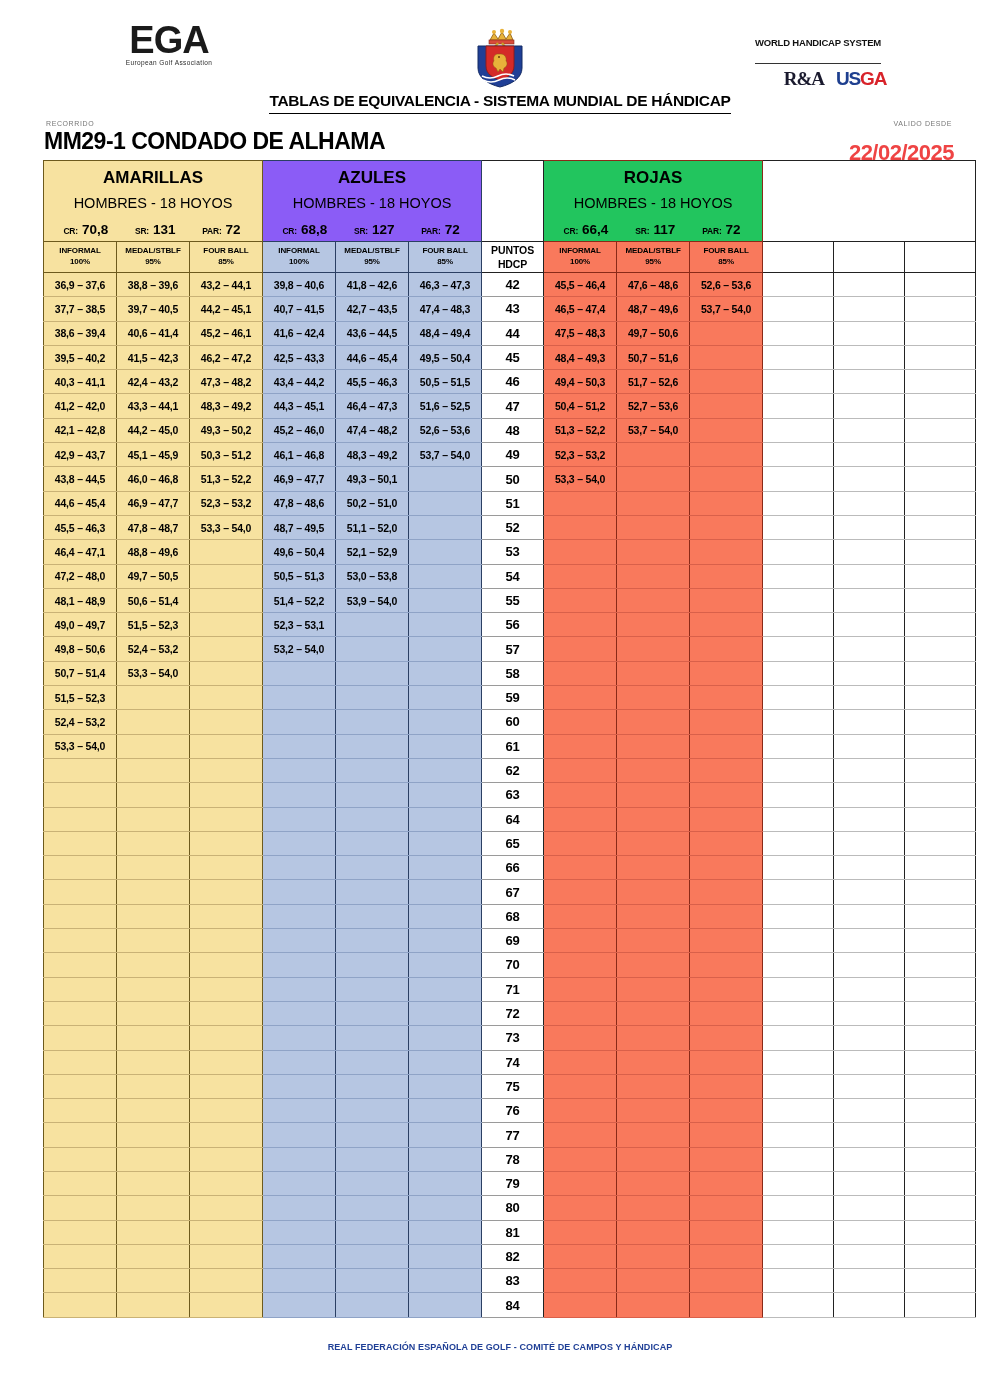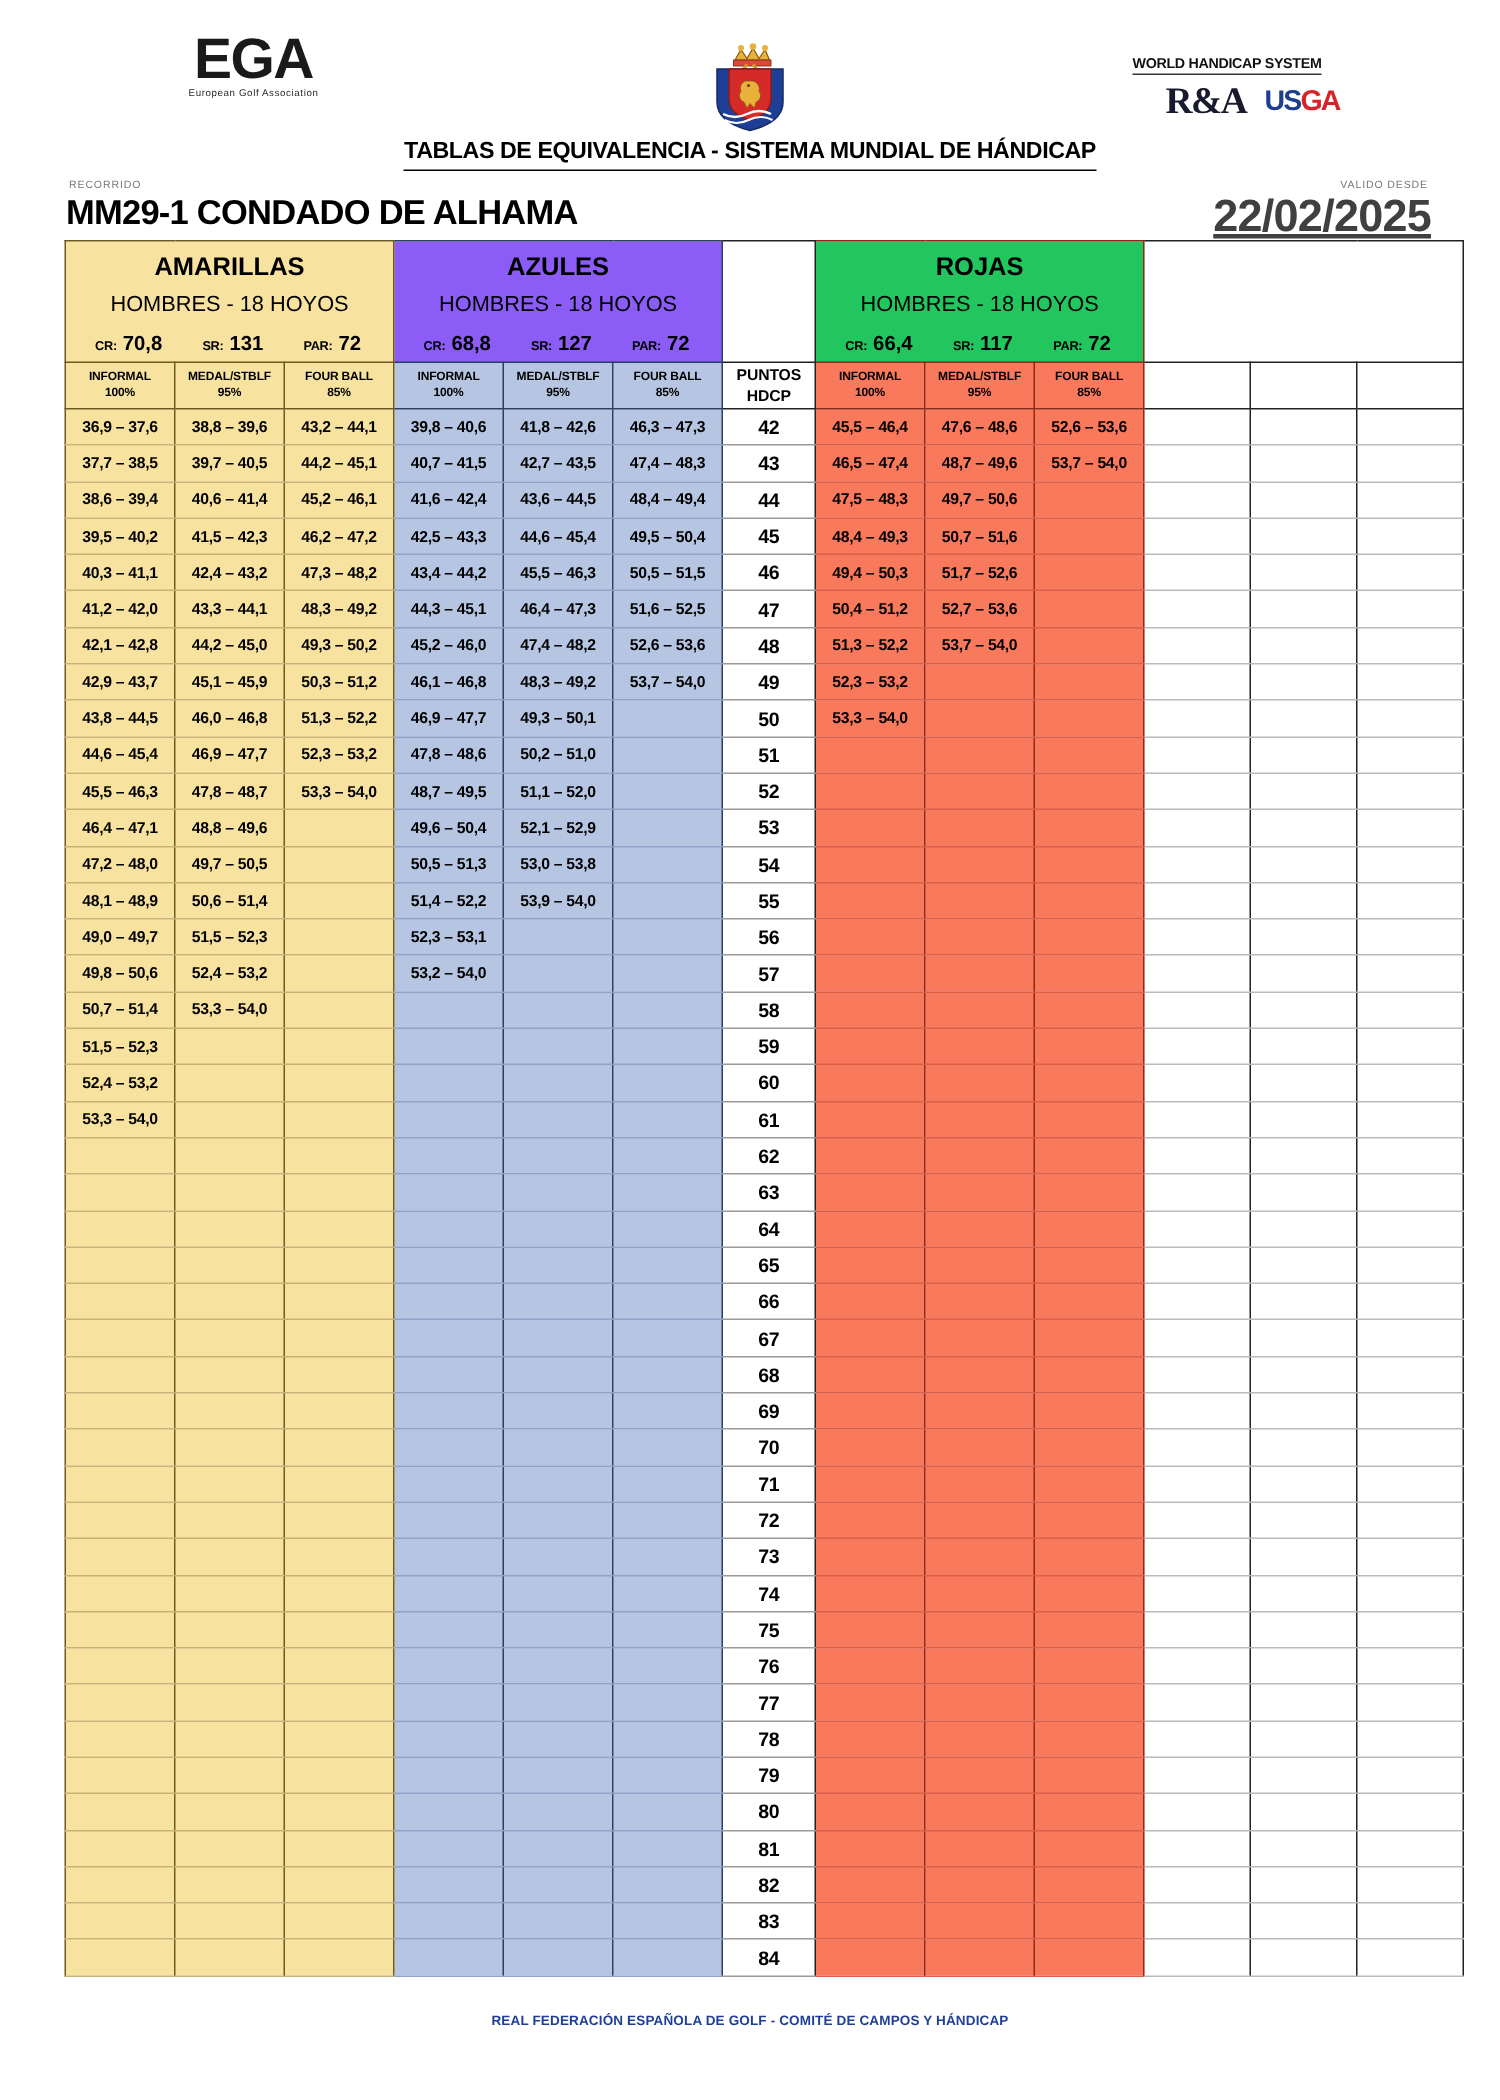--- a/index.html
+++ b/index.html
@@ -63,34 +63,34 @@
     top: 32px;
     width: 140px;
     text-align: center;
   }
   .whs-title {
     font-size: 9.5px;
     font-weight: bold;
     letter-spacing: -0.2px;
     color: #111;
     border-bottom: 1.5px solid #333;
-    padding-bottom: 1px;
+    padding-bottom: 15px;
     display: inline-block;
     text-align: center;
   }
   .whs-brands {
     margin-top: 4px;
     display: flex;
     align-items: center;
     justify-content: center;
     gap: 12px;
   }
   .randa {
     font-family: "Liberation Serif", serif;
-    font-size: 25px;
+    font-size: 19px;
     font-weight: bold;
     color: #1a1a2e;
     letter-spacing: -1px;
     margin-left: 34px;
   }
   .usga {
     font-family: "Liberation Sans", sans-serif;
     font-size: 19px;
     font-weight: bold;
     letter-spacing: -1.2px;
@@ -130,25 +130,25 @@
     left: 44px;
     top: 128px;
     font-size: 23px;
     font-weight: bold;
     letter-spacing: -0.5px;
     color: #000;
   }
   .valid-date {
     position: absolute;
     right: 46px;
-    top: 128px;
-    font-size: 30px;
+    top: 140px;
+    font-size: 22px;
     font-weight: bold;
     letter-spacing: -0.5px;
-    color: #404040;
+    color: #ef4444;
     text-decoration: underline;
   }
 
   
   .table-wrap {
     position: absolute;
     left: 43px;
     top: 160px;
     width: 914px;
   }

